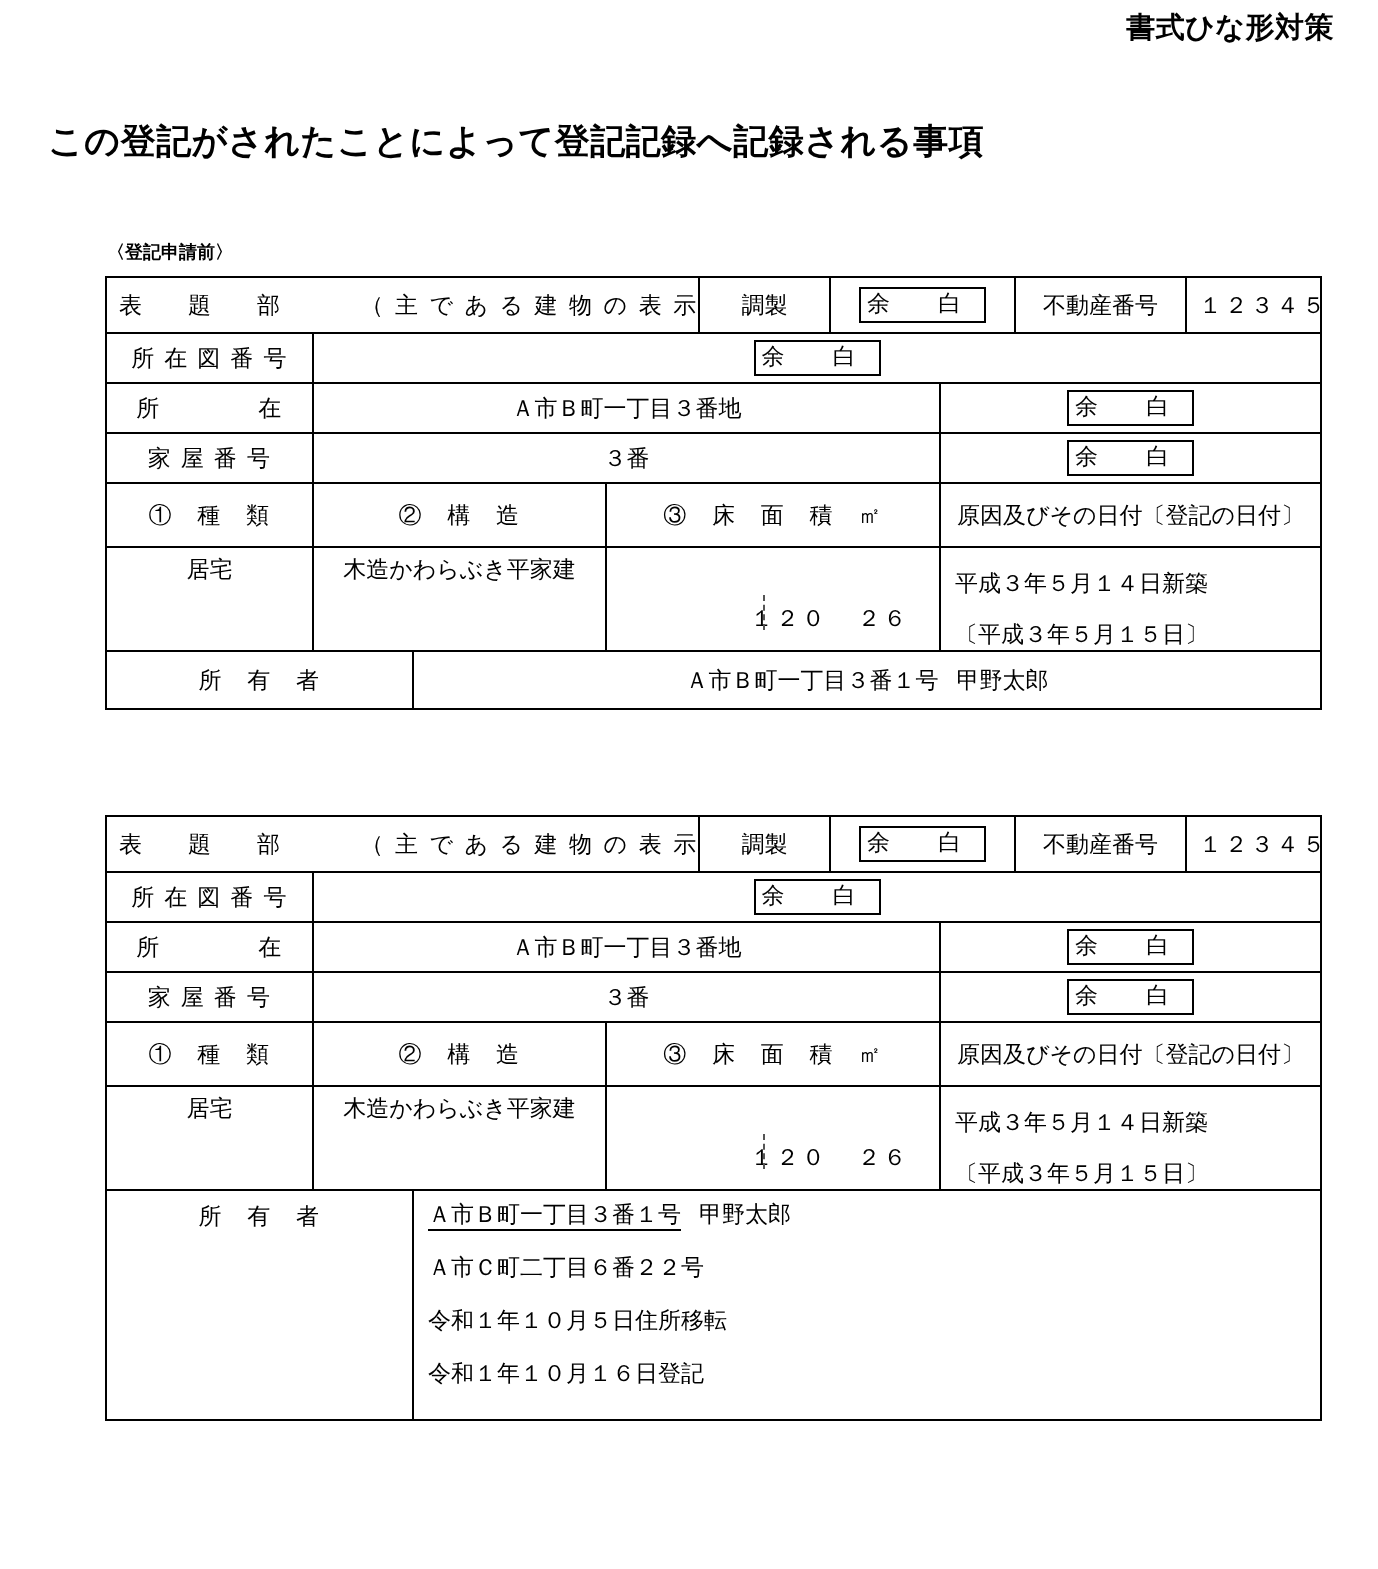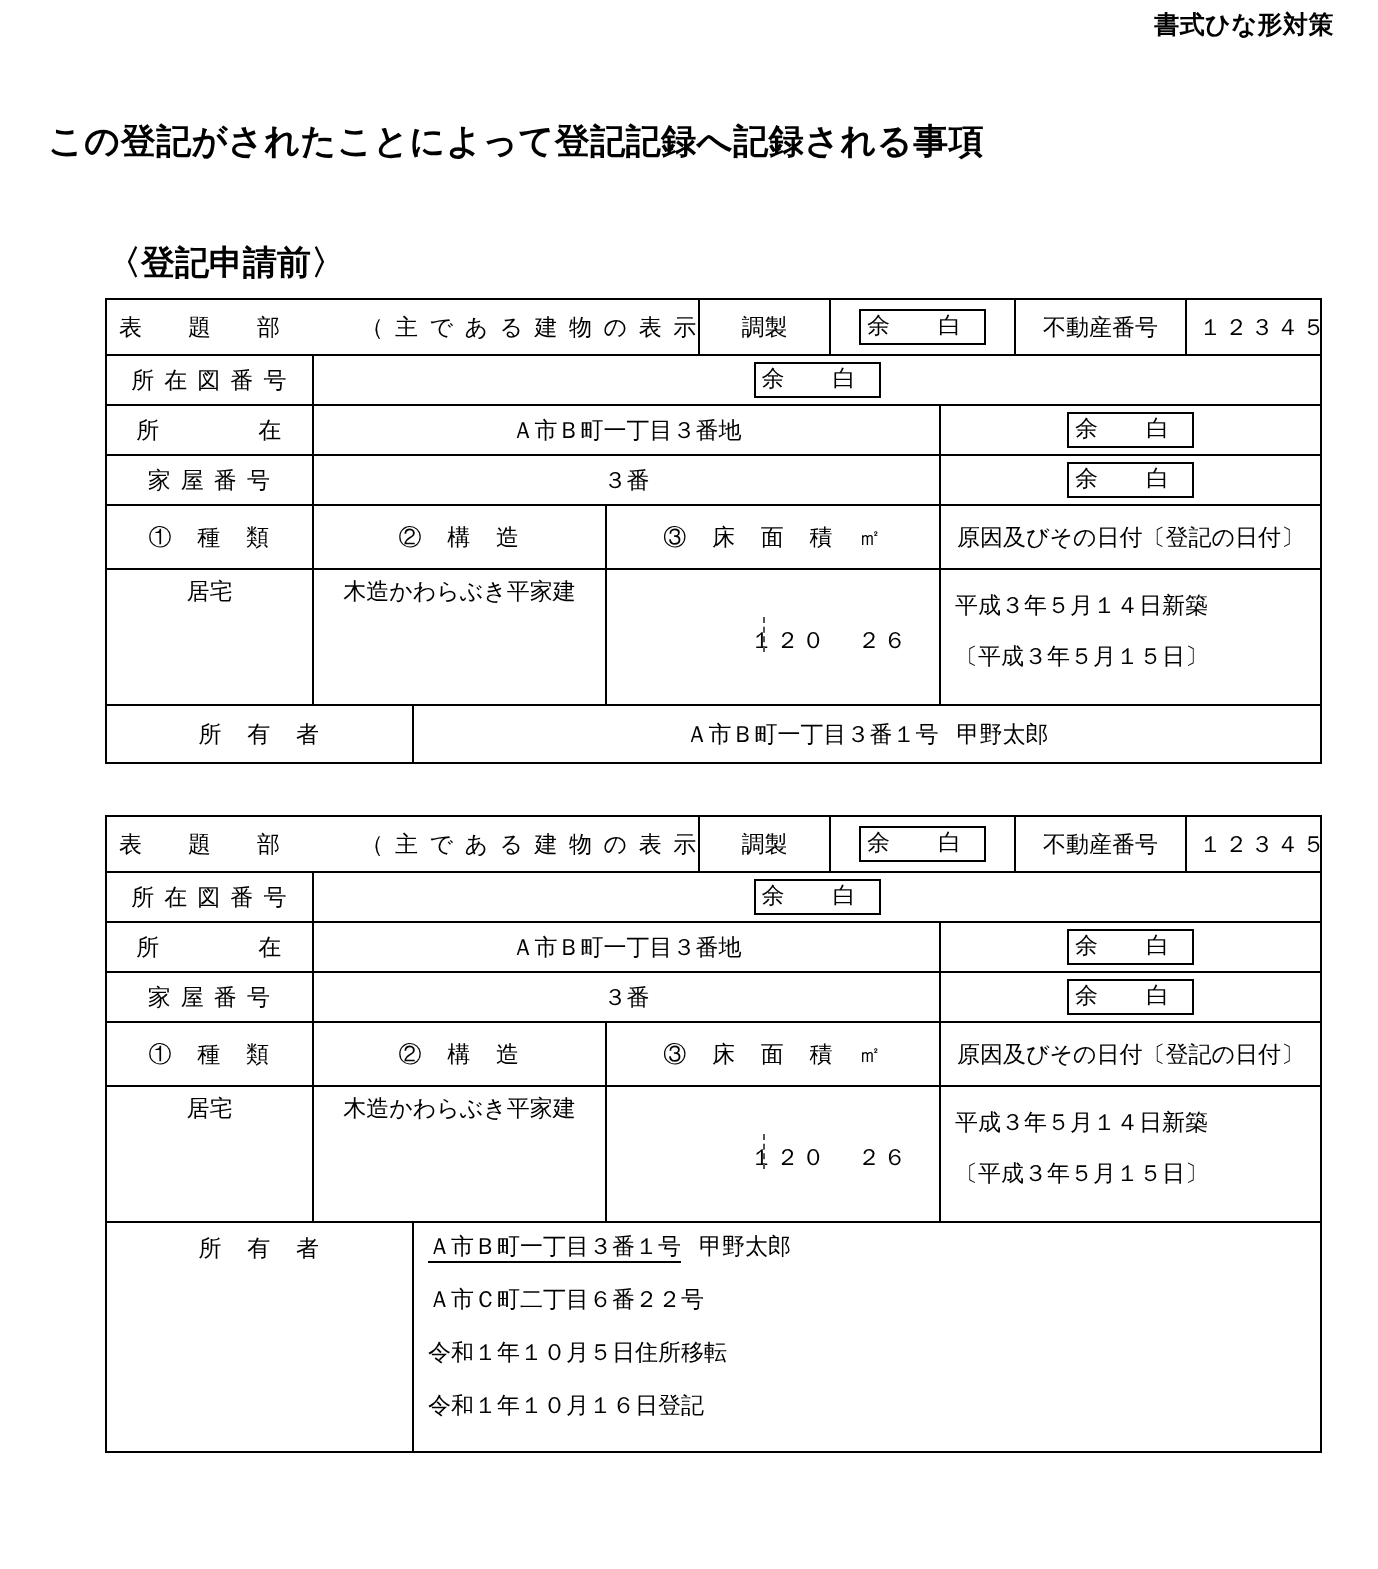--- a/index.html
+++ b/index.html
@@ -16,21 +16,21 @@
     overflow: hidden;
   }
 
   
   .page-header {
     position: absolute;
     top: 8px;
     right: 44px;
     font-family: "DejaVu Sans", "Liberation Sans", sans-serif;
     font-weight: bold;
-    font-size: 25px;
+    font-size: 29px;
     letter-spacing: 0.5px;
     white-space: nowrap;
     text-align: center;
   }
 
   
   .page-title {
     position: absolute;
     top: 118px;
     left: 48px;
@@ -42,21 +42,21 @@
   }
 
   
   .section {
     position: absolute;
     left: 105px;
   }
   .section-heading {
     font-family: "DejaVu Sans", "Liberation Sans", sans-serif;
     font-weight: bold;
-    font-size: 34px;
+    font-size: 18px;
     letter-spacing: 0px;
     margin: 0 0 12px 2px;
     white-space: nowrap;
   }
 
   
   table.registry {
     border-collapse: collapse;
     table-layout: fixed;
     width: 1215px;
@@ -93,21 +93,21 @@
     letter-spacing: 0.55em;
     line-height: 1.15;
     white-space: nowrap;
   }
   .yohaku-wrap { padding: 6px 10px; }
 
   
   .r-head   { height: 56px; }
   .r-normal { height: 50px; }
   .r-colhdr { height: 64px; }
-  .r-data   { height: 136px; }
+  .r-data   { height: 104px; }
   .r-owner  { height: 58px; }
   .r-owner-tall { height: 230px; }
 
   
   .area-cell {
     position: relative;
     height: 100%;
     margin-top: 47px;
   }
   .area-inner {

